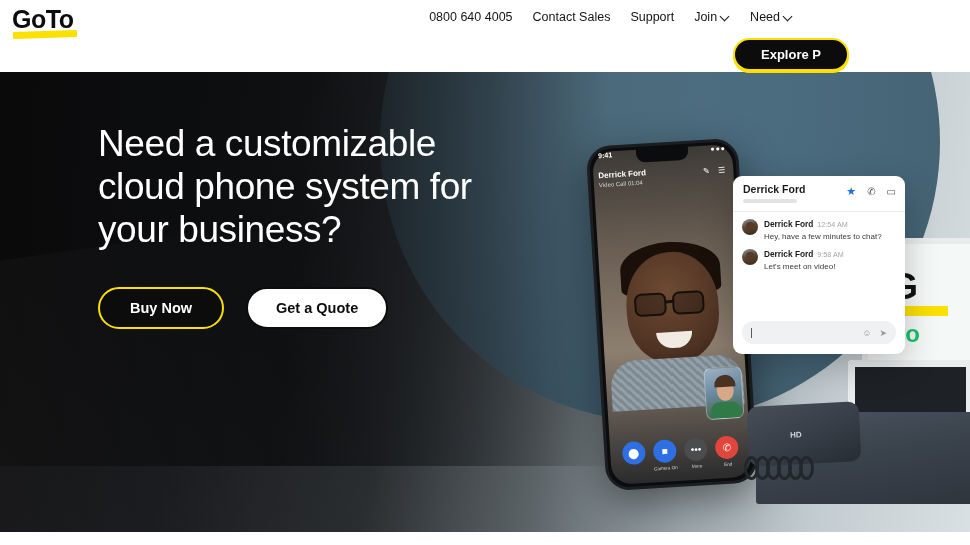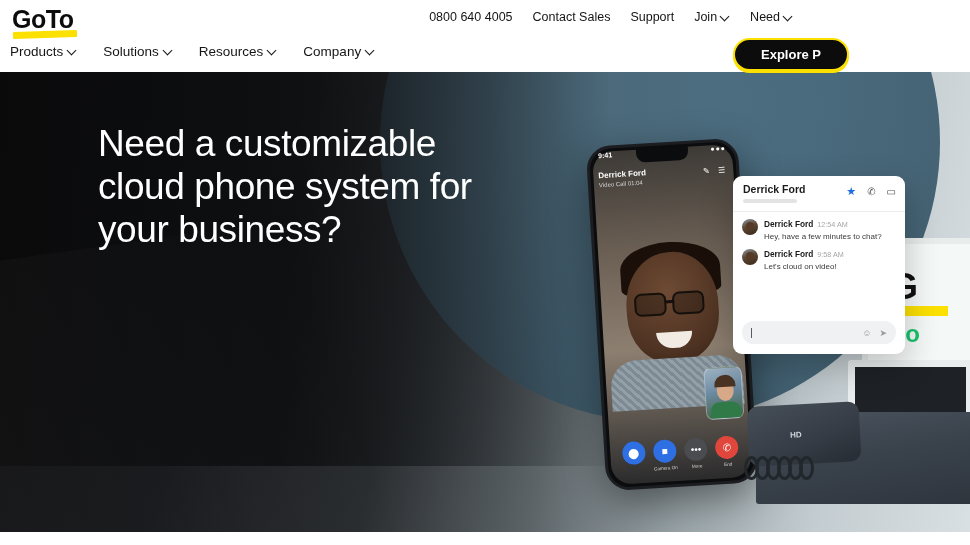--- a/index.html
+++ b/index.html
@@ -255,47 +255,33 @@
         <span class="caret"></span>
       </div>
       <div class="u-item">
         <span>Need</span>
         <span class="caret"></span>
       </div>
     </div>
 
     <div class="explore-btn">Explore P</div>
 
-    <div class="main-nav">
-      <div class="m-item">
-        <span>Products</span>
-        <span class="caret"></span>
-      </div>
-      <div class="m-item">
-        <span>Solutions</span>
-        <span class="caret"></span>
-      </div>
-      <div class="m-item">
-        <span>Resources</span>
-        <span class="caret"></span>
-      </div>
-      <div class="m-item">
-        <span>Company</span>
-        <span class="caret"></span>
-      </div>
-    </div>
   </div>
 
   <div class="hero">
     <div class="hero-circle"></div>
     <div class="hero-wash"></div>
     <div class="hero-diag"></div>
 
     <div class="hero-copy">
       <h1 class="hero-h1">Need a customizable cloud phone system for your business?</h1>
+      <div class="hero-ctas">
+        <button class="btn-buy">Buy Now</button>
+        <button class="btn-quote">Get a Quote</button>
+      </div>
     </div>
 
     <div class="monitor">
       <div class="mon-g">G</div>
       <div class="mon-underline"></div>
       <div class="mon-green">Co</div>
     </div>
 
     <div class="deskphone">
       <div class="dp-screen"></div>
@@ -396,21 +382,21 @@
         </div>
         <div class="msg">
           <div class="avatar av-d">
               <div class="av-head"></div>
             </div>
           <div class="msg-body">
             <div class="msg-meta">
               <span class="msg-name">Derrick Ford</span>
               <span class="msg-time">9:58 AM</span>
             </div>
-            <div class="msg-text">Let's cloud on video!</div>
+            <div class="msg-text">Let's meet on video!</div>
           </div>
         </div>
       </div>
 
       <div class="chat-input">
         <div class="caret-bar"></div>
         <div class="chat-input-icons">
           <span>☺</span>
           <span>➤</span>
         </div>

